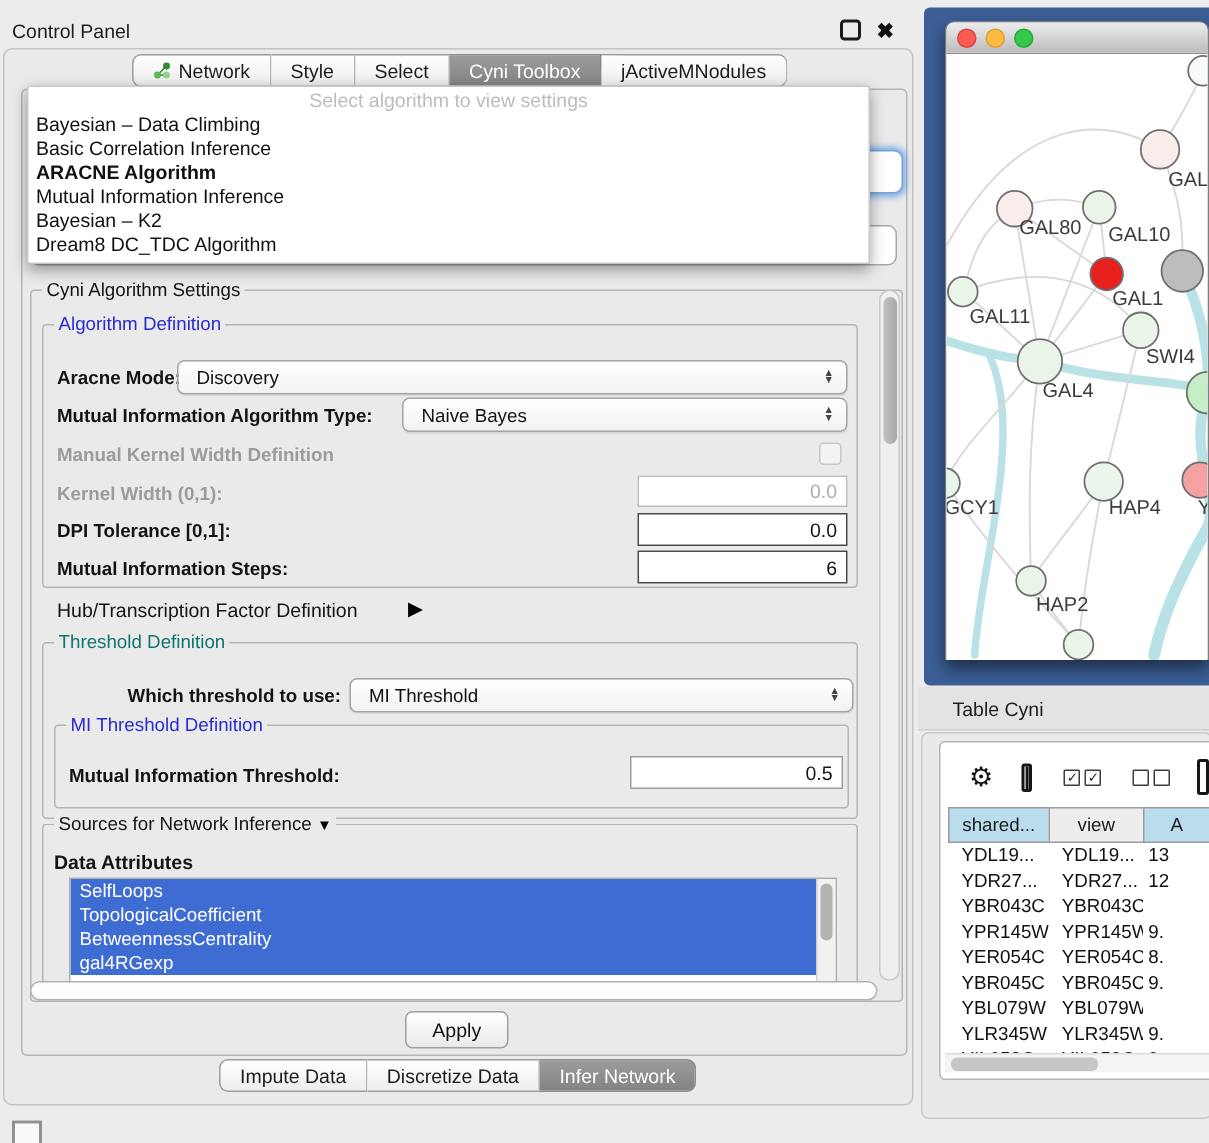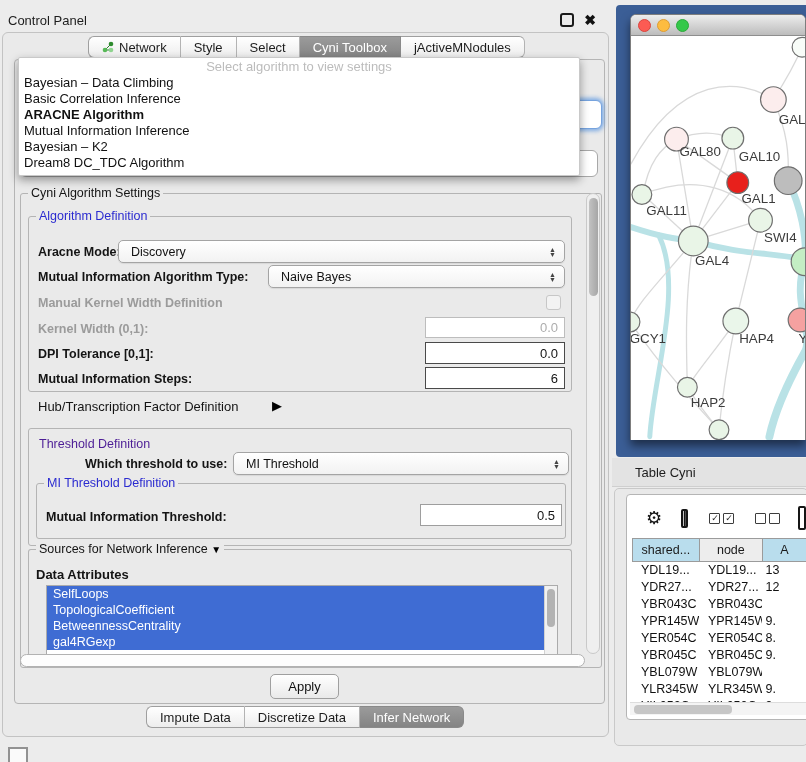--- a/index.html
+++ b/index.html
@@ -31,21 +31,21 @@
   .dd-item.bold{font-weight:bold;}
 
   
   .ghost-combo{left:20px;top:150px;width:578px;height:27px;background:#fff;border:1px solid #a8a8a8;border-radius:6px;z-index:5;display:flex;align-items:center;font-size:13px;color:#b9b9b9;padding-left:14px;box-sizing:border-box;}
   .focus-combo{left:300px;top:100px;width:300px;height:27px;background:#fff;border:1px solid #76a3de;border-radius:6px;z-index:4;box-shadow:0 0 4px 2px rgba(90,150,225,.75);}
 
   
   .group{border:1px solid #b4b4b4;border-radius:3px;}
   .gtitle{position:absolute;top:-8px;left:7px;background:#eaeaea;padding:0 3px;font-size:12.5px;color:#141414;white-space:nowrap;text-align:center;}
   .gtitle.blue{color:#2b2bd0;}
-  .gtitle.green{color:#4c1d95;margin-top:16px;}
+  .gtitle.green{color:#0f766e;}
 
   .lbl{font-size:12.5px;font-weight:bold;color:#141414;white-space:nowrap;}
   .lbl.dis{color:#9b9b9b;}
 
   .combo{background:linear-gradient(#ffffff,#f2f2f2);border:1px solid #a4a4a4;border-radius:5px;font-size:12.5px;color:#111;display:flex;align-items:center;padding-left:12px;box-sizing:border-box;box-shadow:0 1px 1px rgba(0,0,0,.08);}
   .spinner{position:absolute;right:8px;top:50%;transform:translateY(-50%);display:flex;flex-direction:column;line-height:5.5px;font-size:7px;color:#444;}
   .tfield{background:#fff;border:1px solid #bdbdbd;font-size:13px;color:#141414;display:flex;align-items:center;justify-content:flex-end;padding:0 6px;box-sizing:border-box;text-align:center;}
   .tfield.strong{border:1.5px solid #4a4a4a;}
   .tfield.dis{color:#adadad;}
   .checkbox{width:13px;height:13px;background:#f3f3f3;border:1px solid #c7c7c7;border-radius:3px;}
@@ -334,21 +334,21 @@
         <span class="chk">✓</span>
     </span>
     <span class="chk-pair">
       <span class="chk"></span>
         <span class="chk"></span>
     </span>
     <span class="doc-ic"></span>
   </div>
   <div class="abs tbl-header" id="tbl-header">
       <div class="th-cell hl" style="width: 79px;">shared...</div>
-      <div class="th-cell" style="width: 75px;">node</div>
+      <div class="th-cell" style="width: 75px;">view</div>
       <div class="th-cell hl" style="width: 52px;">A</div>
     </div>
   <div class="abs tbl-rows" id="tbl-rows">
       <div class="t-row">
         <div class="t-cell" style="width: 79px;">YDL19...</div>
         <div class="t-cell" style="width: 75px;">YDL19...</div>
         <div class="t-cell" style="width: 52px; padding-left: 3px;">13</div>
       </div>
       <div class="t-row">
         <div class="t-cell" style="width: 79px;">YDR27...</div>

